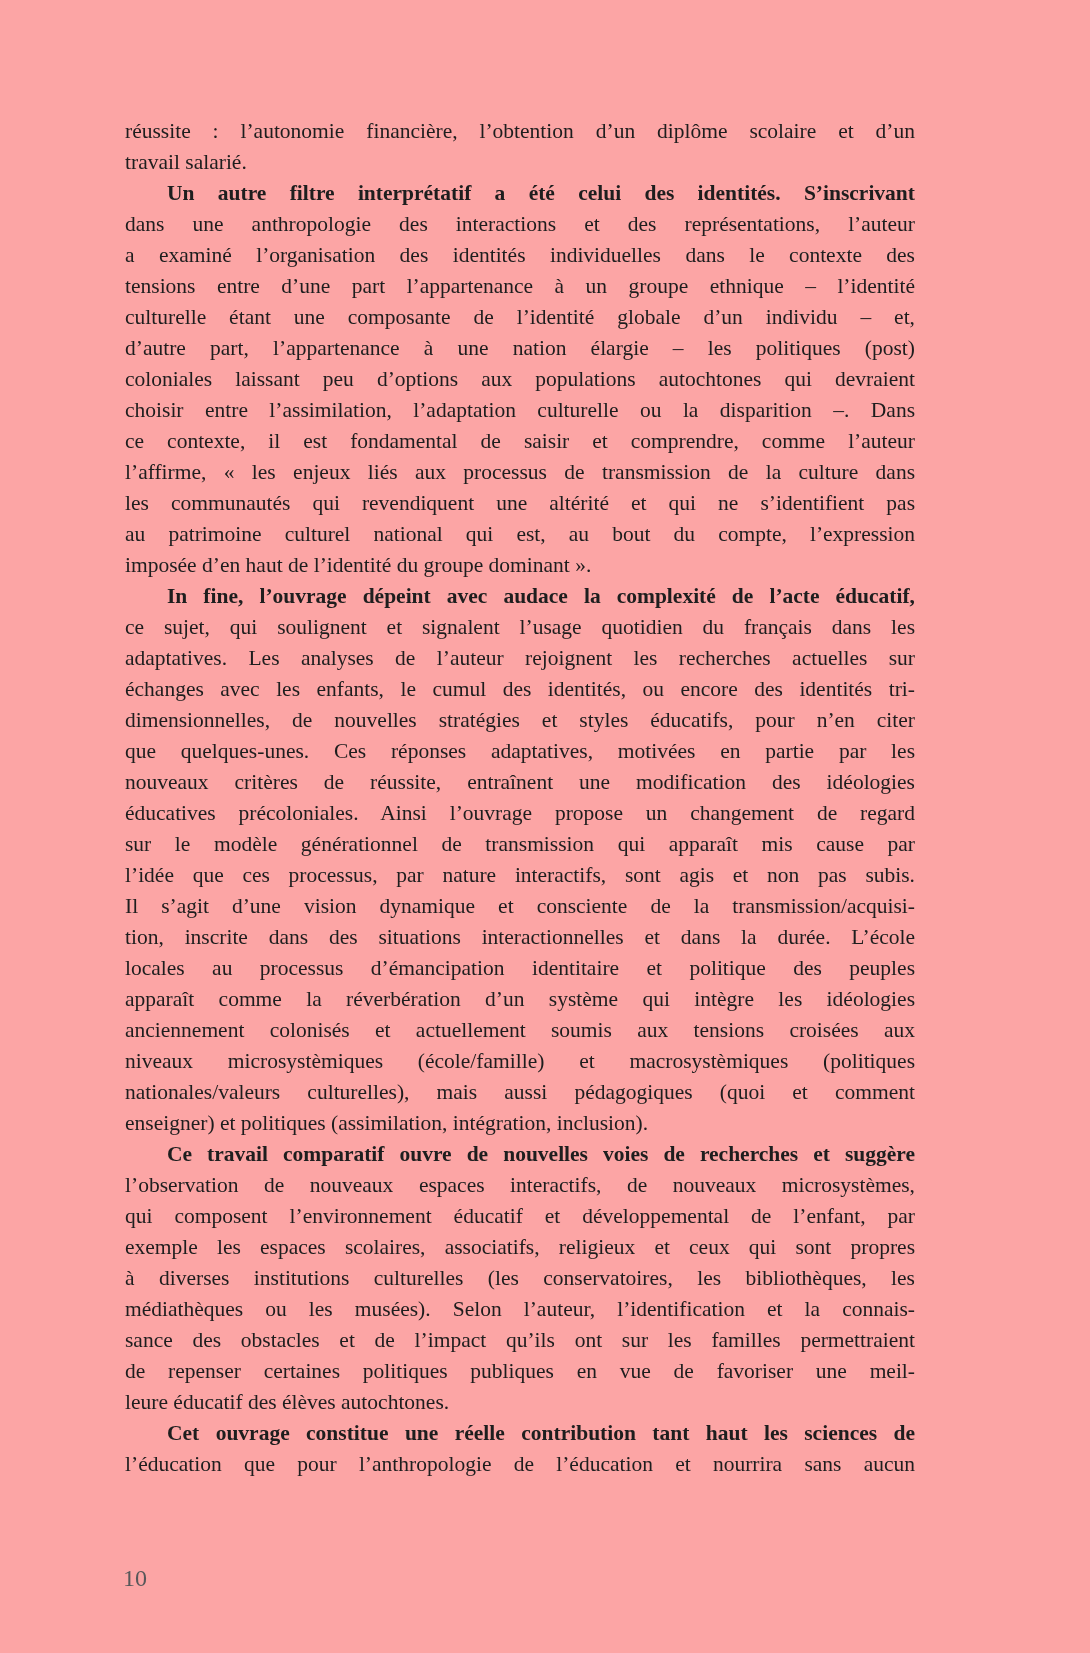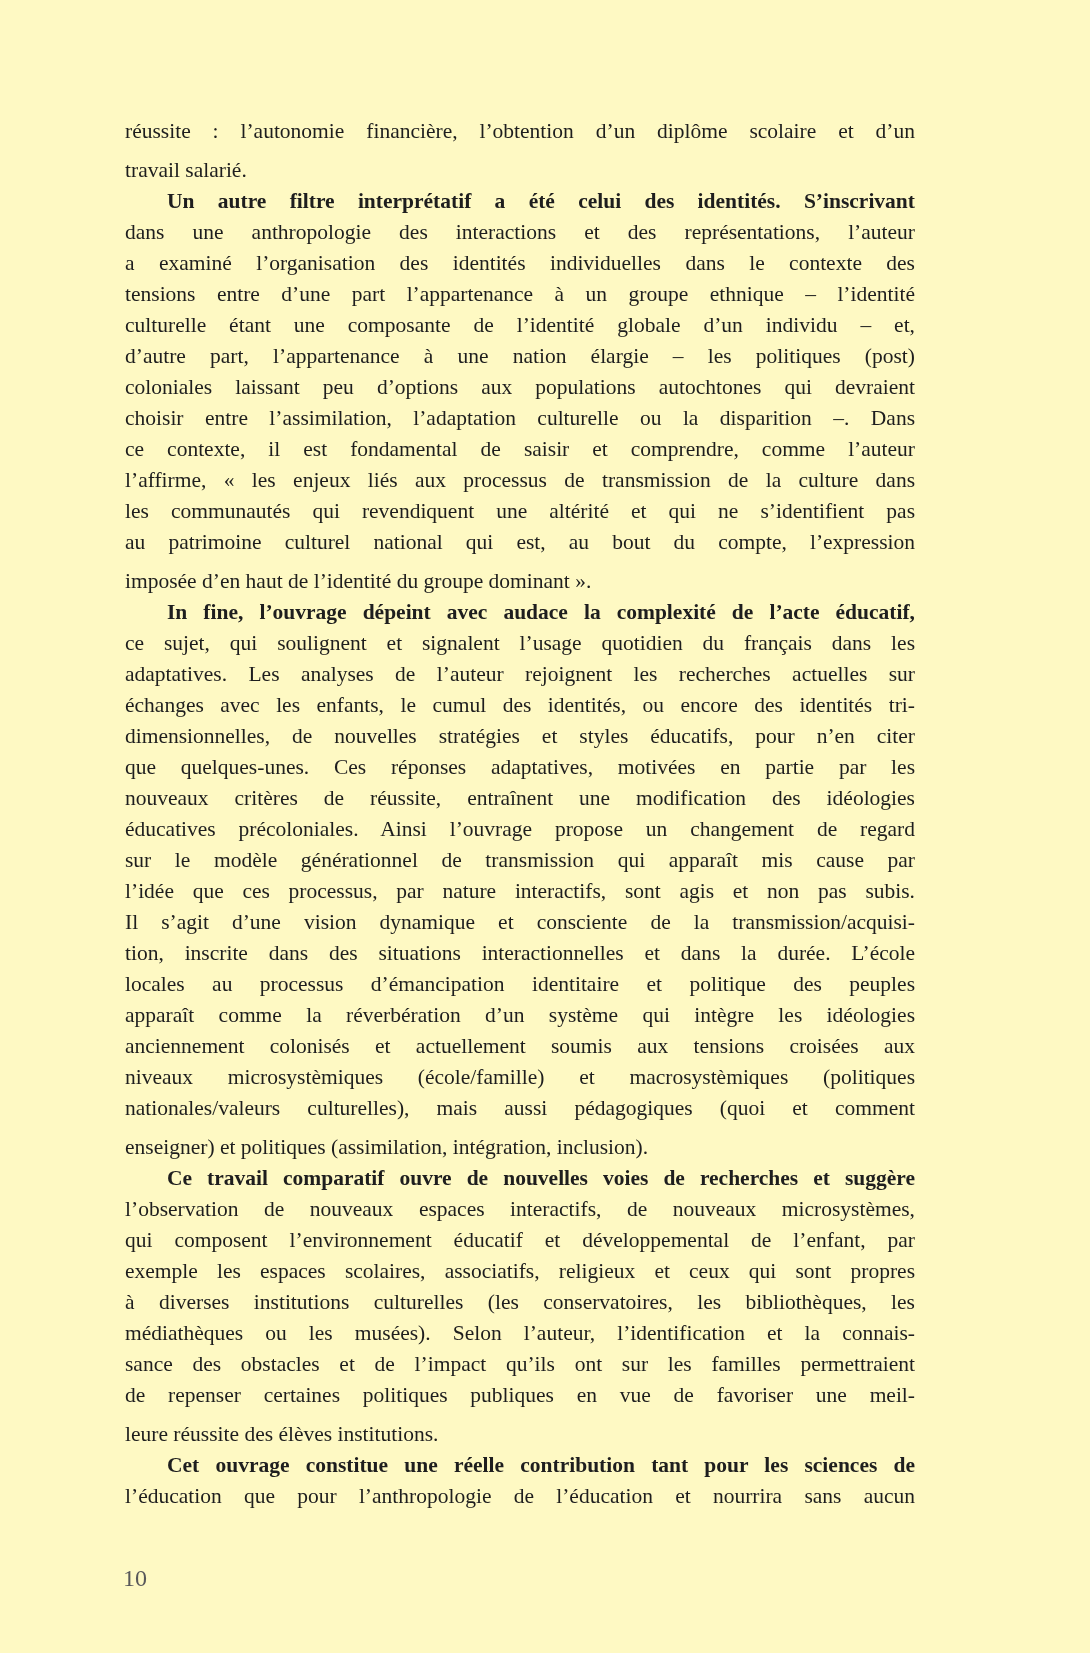--- a/index.html
+++ b/index.html
@@ -4,21 +4,21 @@
 <style>
   html, body {
     margin: 0;
     padding: 0;
     background: #ffffff;
   }
   .page {
     position: relative;
     width: 1090px;
     height: 1653px;
-    background: #fef9c3;
+    background: #fca5a5;
     font-family: "Liberation Serif", "DejaVu Serif", serif;
     color: #1e1e1e;
     overflow: hidden;
   }
   .text-block {
     position: absolute;
     left: 125px;
     top: 116px;
     width: 790px;
   }
@@ -30,21 +30,20 @@
     font-size: 21.5px;
     line-height: 31px;
     text-align: justify;
     text-align-last: justify;
     -moz-text-align-last: justify;
     white-space: normal;
   }
   .line.natural {
     text-align: left;
     text-align-last: left;
-    margin-top: 8px;
     -moz-text-align-last: left;
   }
   .line.indent {
     padding-left: 42px;
     font-weight: bold;
   }
   .page-number {
     position: absolute;
     left: 123px;
     top: 1563px;
@@ -99,21 +98,21 @@
       </div>
       <div class="paragraph">
         <div class="line indent">Ce travail comparatif ouvre de nouvelles voies de recherches et suggère</div>
         <div class="line">l’observation de nouveaux espaces interactifs, de nouveaux microsystèmes,</div>
         <div class="line">qui composent l’environnement éducatif et développemental de l’enfant, par</div>
         <div class="line">exemple les espaces scolaires, associatifs, religieux et ceux qui sont propres</div>
         <div class="line">à diverses institutions culturelles (les conservatoires, les bibliothèques, les</div>
         <div class="line">médiathèques ou les musées). Selon l’auteur, l’identification et la connais-</div>
         <div class="line">sance des obstacles et de l’impact qu’ils ont sur les familles permettraient</div>
         <div class="line">de repenser certaines politiques publiques en vue de favoriser une meil-</div>
-        <div class="line natural">leure réussite des élèves institutions.</div>
+        <div class="line natural">leure éducatif des élèves autochtones.</div>
       </div>
       <div class="paragraph">
-        <div class="line indent">Cet ouvrage constitue une réelle contribution tant pour les sciences de</div>
+        <div class="line indent">Cet ouvrage constitue une réelle contribution tant haut les sciences de</div>
         <div class="line">l’éducation que pour l’anthropologie de l’éducation et nourrira sans aucun</div>
       </div>
     </main>
   <span class="page-number">10</span>
 </div>
 
 </body></html>

